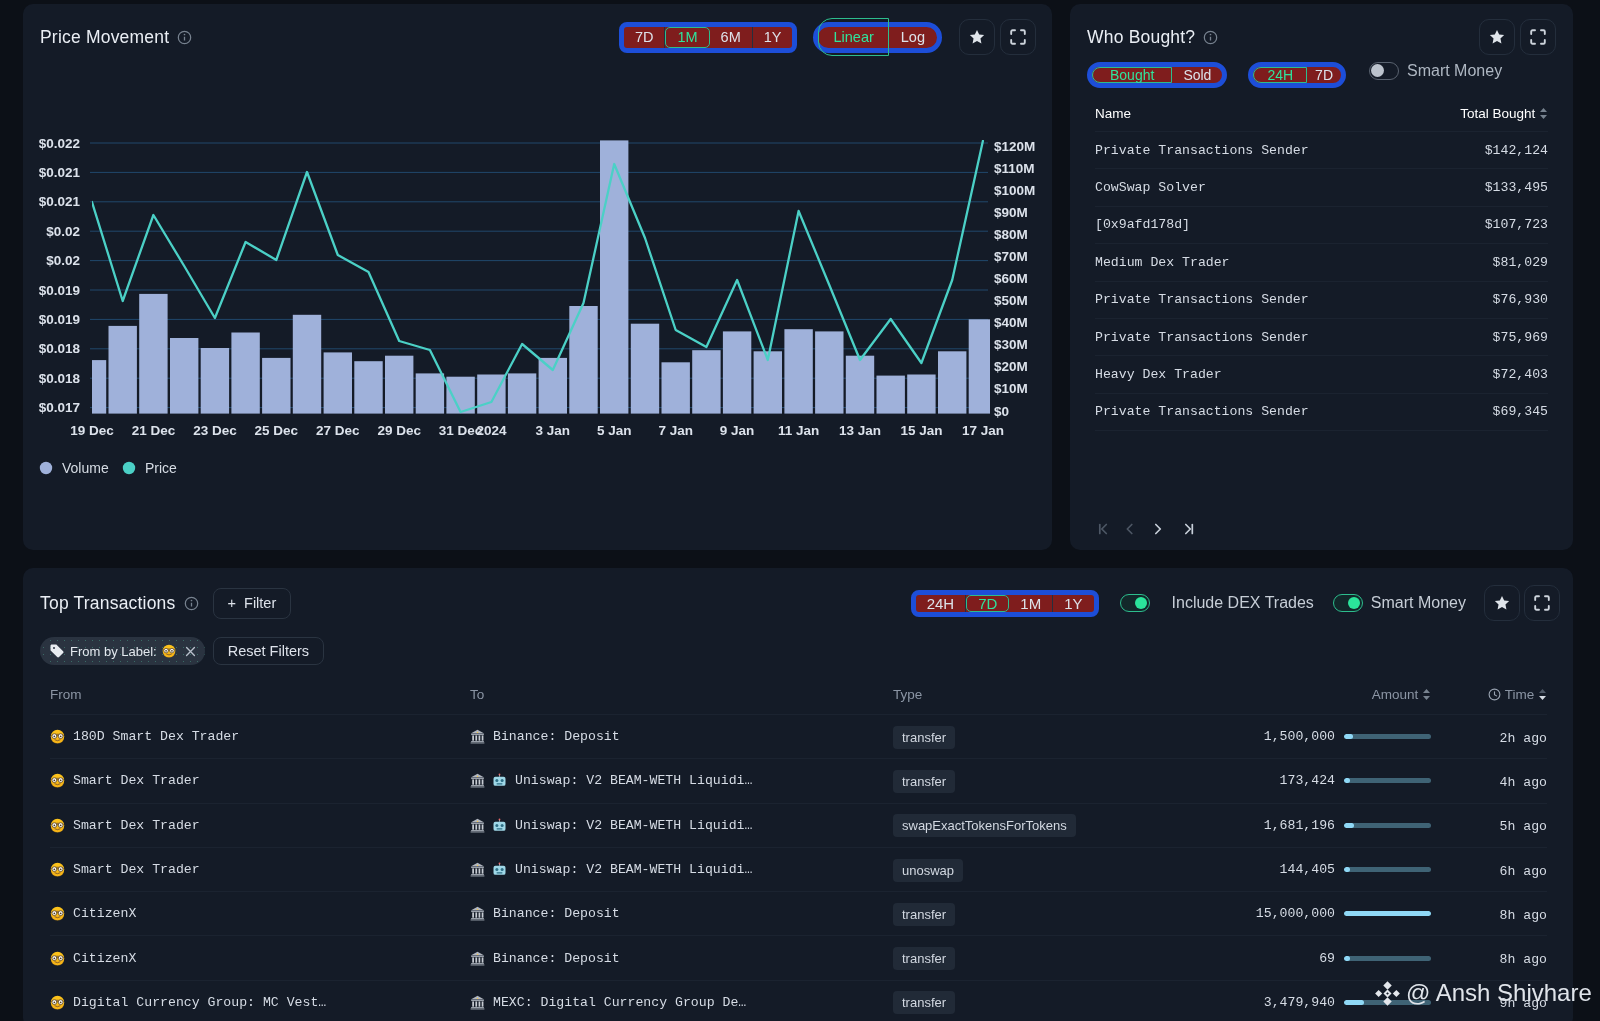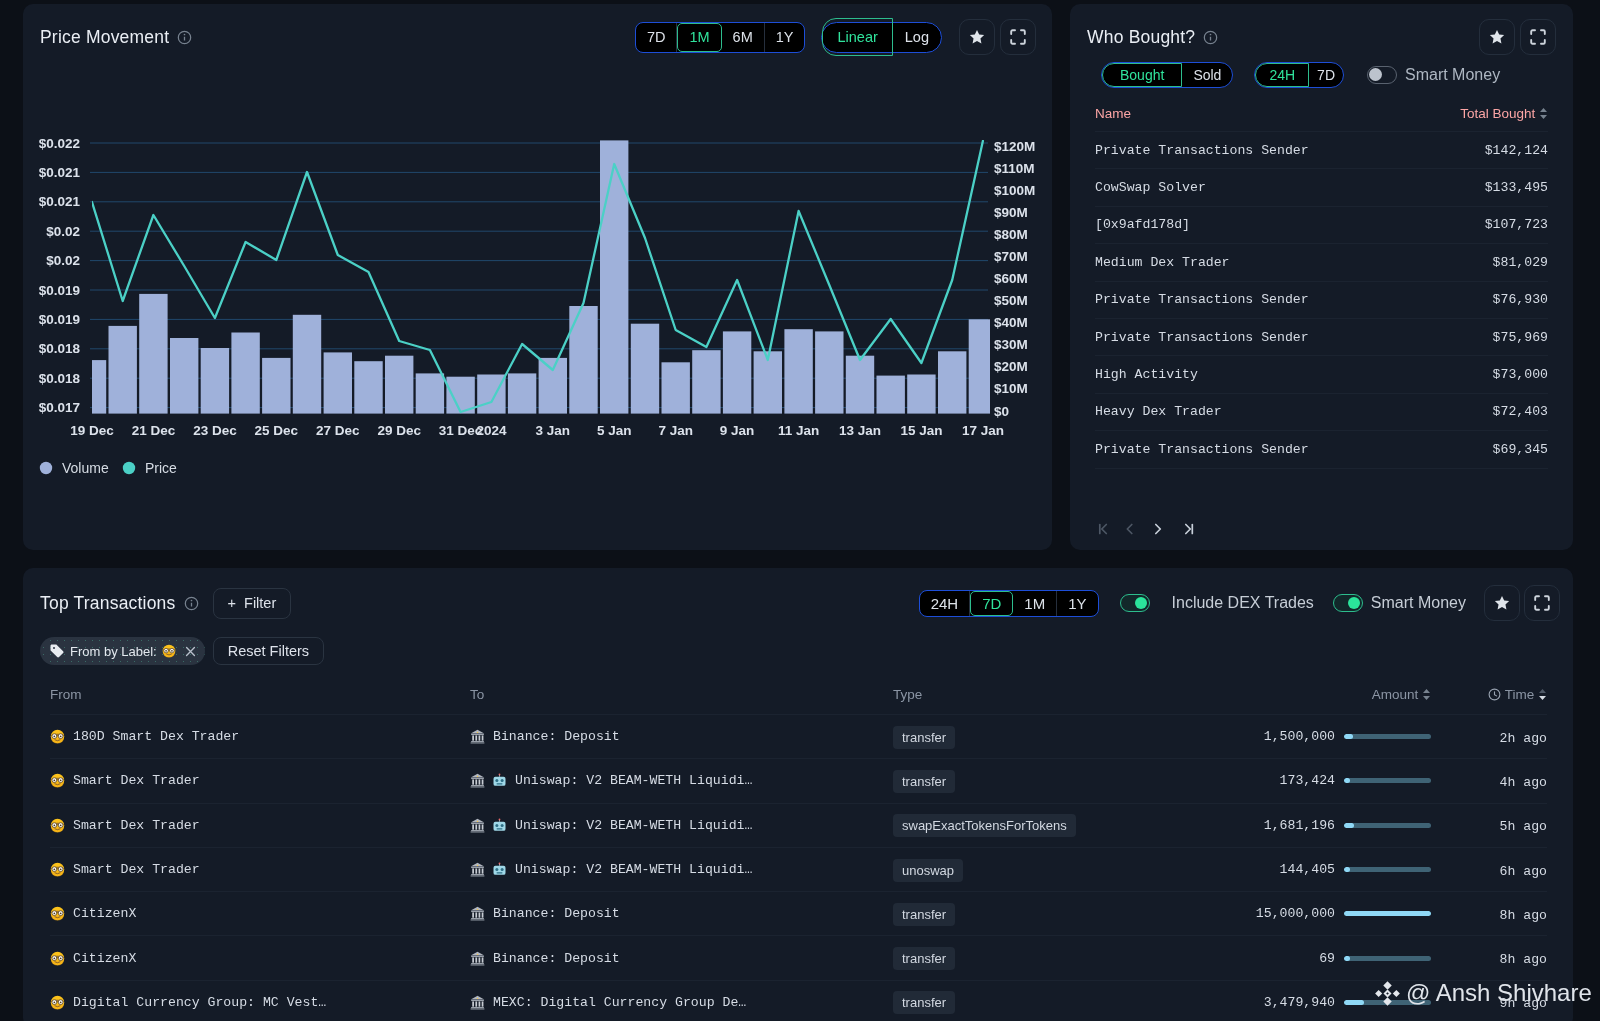--- a/index.html
+++ b/index.html
@@ -6,39 +6,39 @@
 .card{position:absolute;background:#141b27;border-radius:10px}
 #card1{left:23px;top:4px;width:1029px;height:546px}
 #card2{left:1070px;top:4px;width:503px;height:546px}
 #card3{left:23px;top:568px;width:1550px;height:460px}
 .chart{position:absolute;left:0;top:0}
 .axlab{font:700 13.5px "Liberation Sans",sans-serif;fill:#dce2eb}
 .leg{font:14px "Liberation Sans",sans-serif;fill:#d6dce4}
 .hdr{position:absolute;left:17px;right:16px;top:15px;height:36px;display:flex;align-items:center}
 .title{font-size:17.5px;font-weight:400;color:#eaeef4;letter-spacing:.2px;display:flex;align-items:center;gap:8px}
 .spacer{flex:1}
-.seg{display:flex;align-items:center;height:31px;background:#000000;border:1px solid #1d4ed8;border-radius:8px;color:#dde2e9;font-size:14.5px}
+.seg{display:flex;align-items:center;height:31px;background:#7f1d1d;border:5px solid #1d4ed8;border-radius:8px;color:#dde2e9;font-size:14.5px}
 .seg .it{padding:0 11px;height:100%;display:flex;align-items:center;border-right:1px solid #262f3d}
 .seg .it:last-child{border-right:none}
 .seg .sel{border:1px solid #2dbd8d !important;border-radius:5px;color:#30e39c}
 .seg.pill{border-radius:16px}
 .seg.pill .sel{border-radius:14px 0 0 14px}
 .icobtn{width:36px;height:36px;border:1px solid #242e3c;border-radius:10px;background:transparent;
   display:flex;align-items:center;justify-content:center;margin-left:5px;flex:none}
 .tgl{position:relative;display:inline-block;width:30px;height:18px;border-radius:9px;flex:none}
 .tgl.off{border:1.5px solid #59626f;background:transparent}
 .tgl.off .knob{position:absolute;left:1px;top:1px;width:13px;height:13px;border-radius:50%;background:#bcc3cd}
 .tgl.on{border:1.5px solid #2dbd8d;background:#12282a}
 .tgl.on .knob{position:absolute;right:1.5px;top:1.5px;width:12px;height:12px;border-radius:50%;background:#2be49b}
 .mono{font-family:"Liberation Mono",monospace;font-size:13.2px;color:#d6dce5}
 
-.wb-ctl{position:absolute;left:31px;top:58px;height:26px;display:flex;align-items:center}
+.wb-ctl{position:absolute;left:17px;top:58px;height:26px;display:flex;}
 .wb-ctl .seg{height:26px;font-size:14px}
 .wb-head{position:absolute;left:25px;right:25px;top:99px;height:20px;display:flex;justify-content:space-between;
-  align-items:center;font-size:13.5px;color:#fca5a5}
+  align-items:center;font-size:13.5px;color:#ffffff}
 .wbrows{position:absolute;left:25px;right:25px;top:127px;border-top:1px solid #1b2330}
 .wbrow{height:37.4px;display:flex;align-items:center;justify-content:space-between;border-bottom:1px solid #1b2330}
 .pag{position:absolute;left:26px;top:516px}
 
 .c3hdr{position:fixed;left:40px;right:40px;top:585px;height:36px;display:flex;align-items:center}
 .c3hdr .seg{height:27px;font-size:15px}
 .chiprow{position:fixed;left:40px;top:637px;height:28px;display:flex;align-items:flex-start}
 .txhead{position:fixed;left:50px;width:1497px;top:684px;height:20px;display:flex;align-items:center;
   font-size:13.5px;color:#8b95a4}
 .txrows{position:fixed;left:50px;width:1497px;top:714px}
@@ -254,24 +254,20 @@
       </div>
 <div class="wbrow">
         <span class="mono">Private Transactions Sender</span>
         <span class="mono">$76,930</span>
       </div>
 <div class="wbrow">
         <span class="mono">Private Transactions Sender</span>
         <span class="mono">$75,969</span>
       </div>
 <div class="wbrow">
-        <span class="mono">High Activity</span>
-        <span class="mono">$73,000</span>
-      </div>
-<div class="wbrow">
         <span class="mono">Heavy Dex Trader</span>
         <span class="mono">$72,403</span>
       </div>
 <div class="wbrow">
         <span class="mono">Private Transactions Sender</span>
         <span class="mono">$69,345</span>
       </div>
     </div>
   <div class="pag"><svg width="120" height="18" viewBox="0 0 120 18">
         <path d="M10.3 4.5 L5.8 9 L10.3 13.5" stroke="#4d5765" stroke-width="1.7" fill="none" stroke-linecap="round" stroke-linejoin="round"></path>

